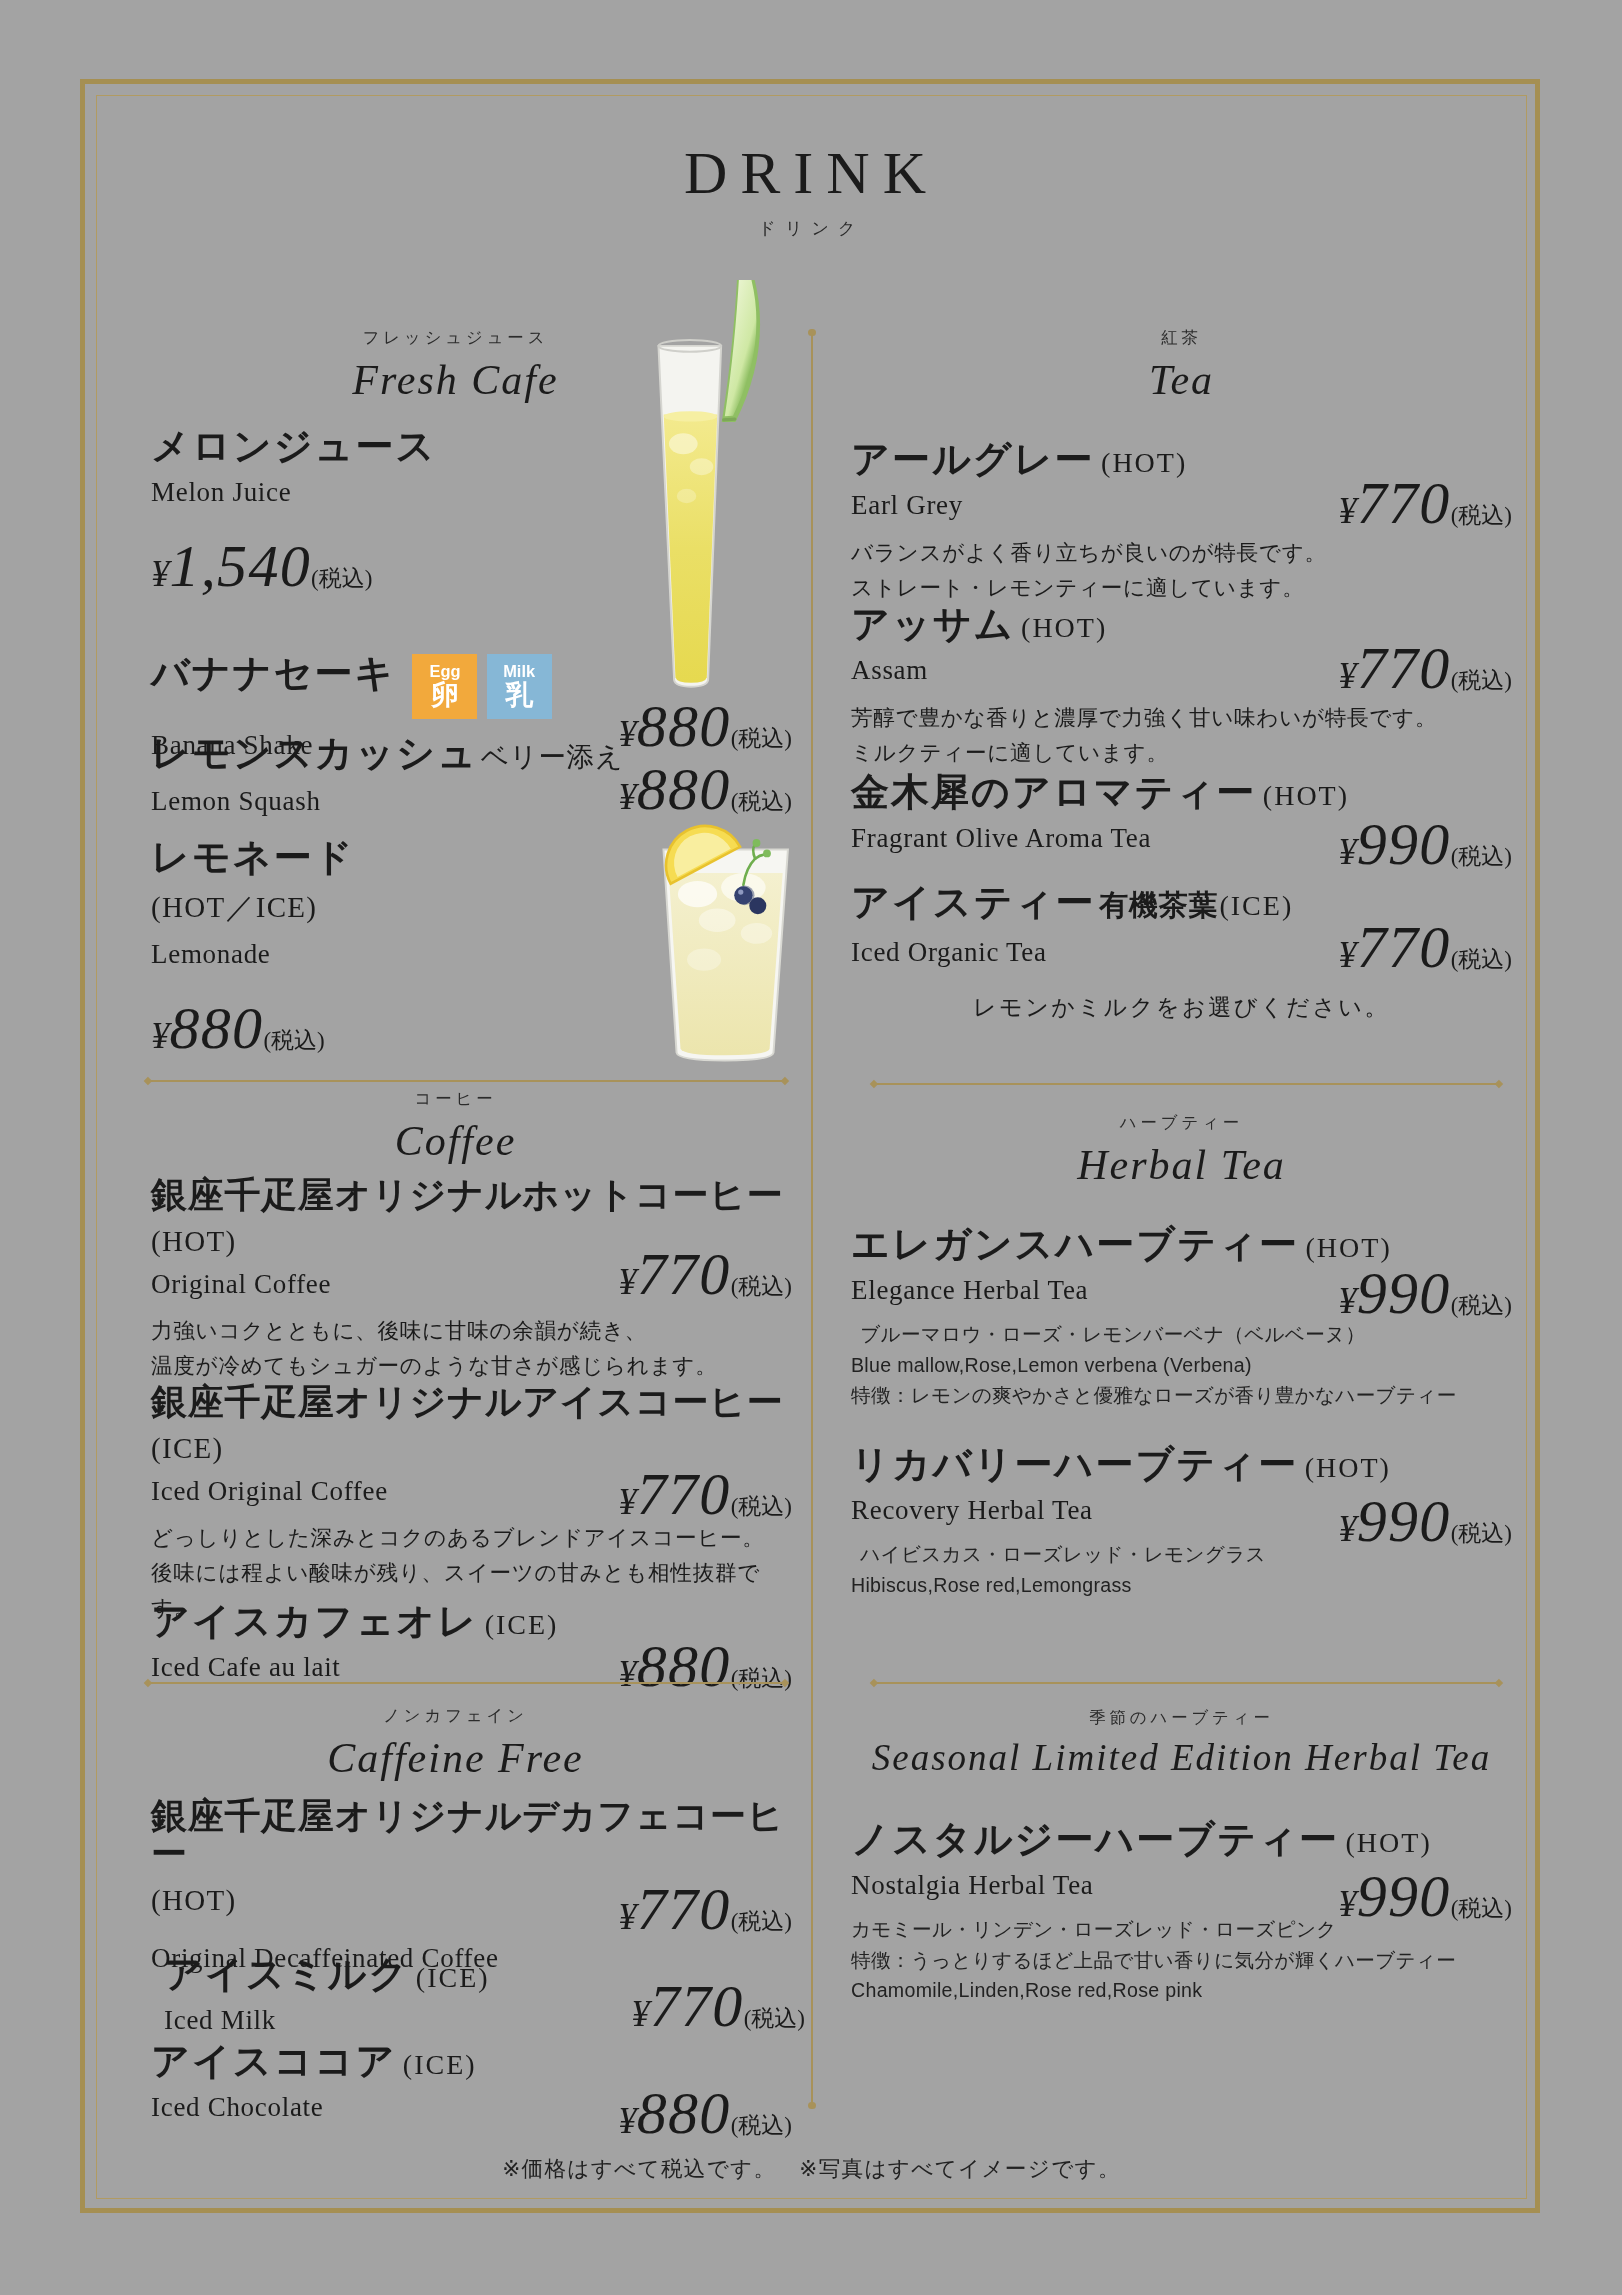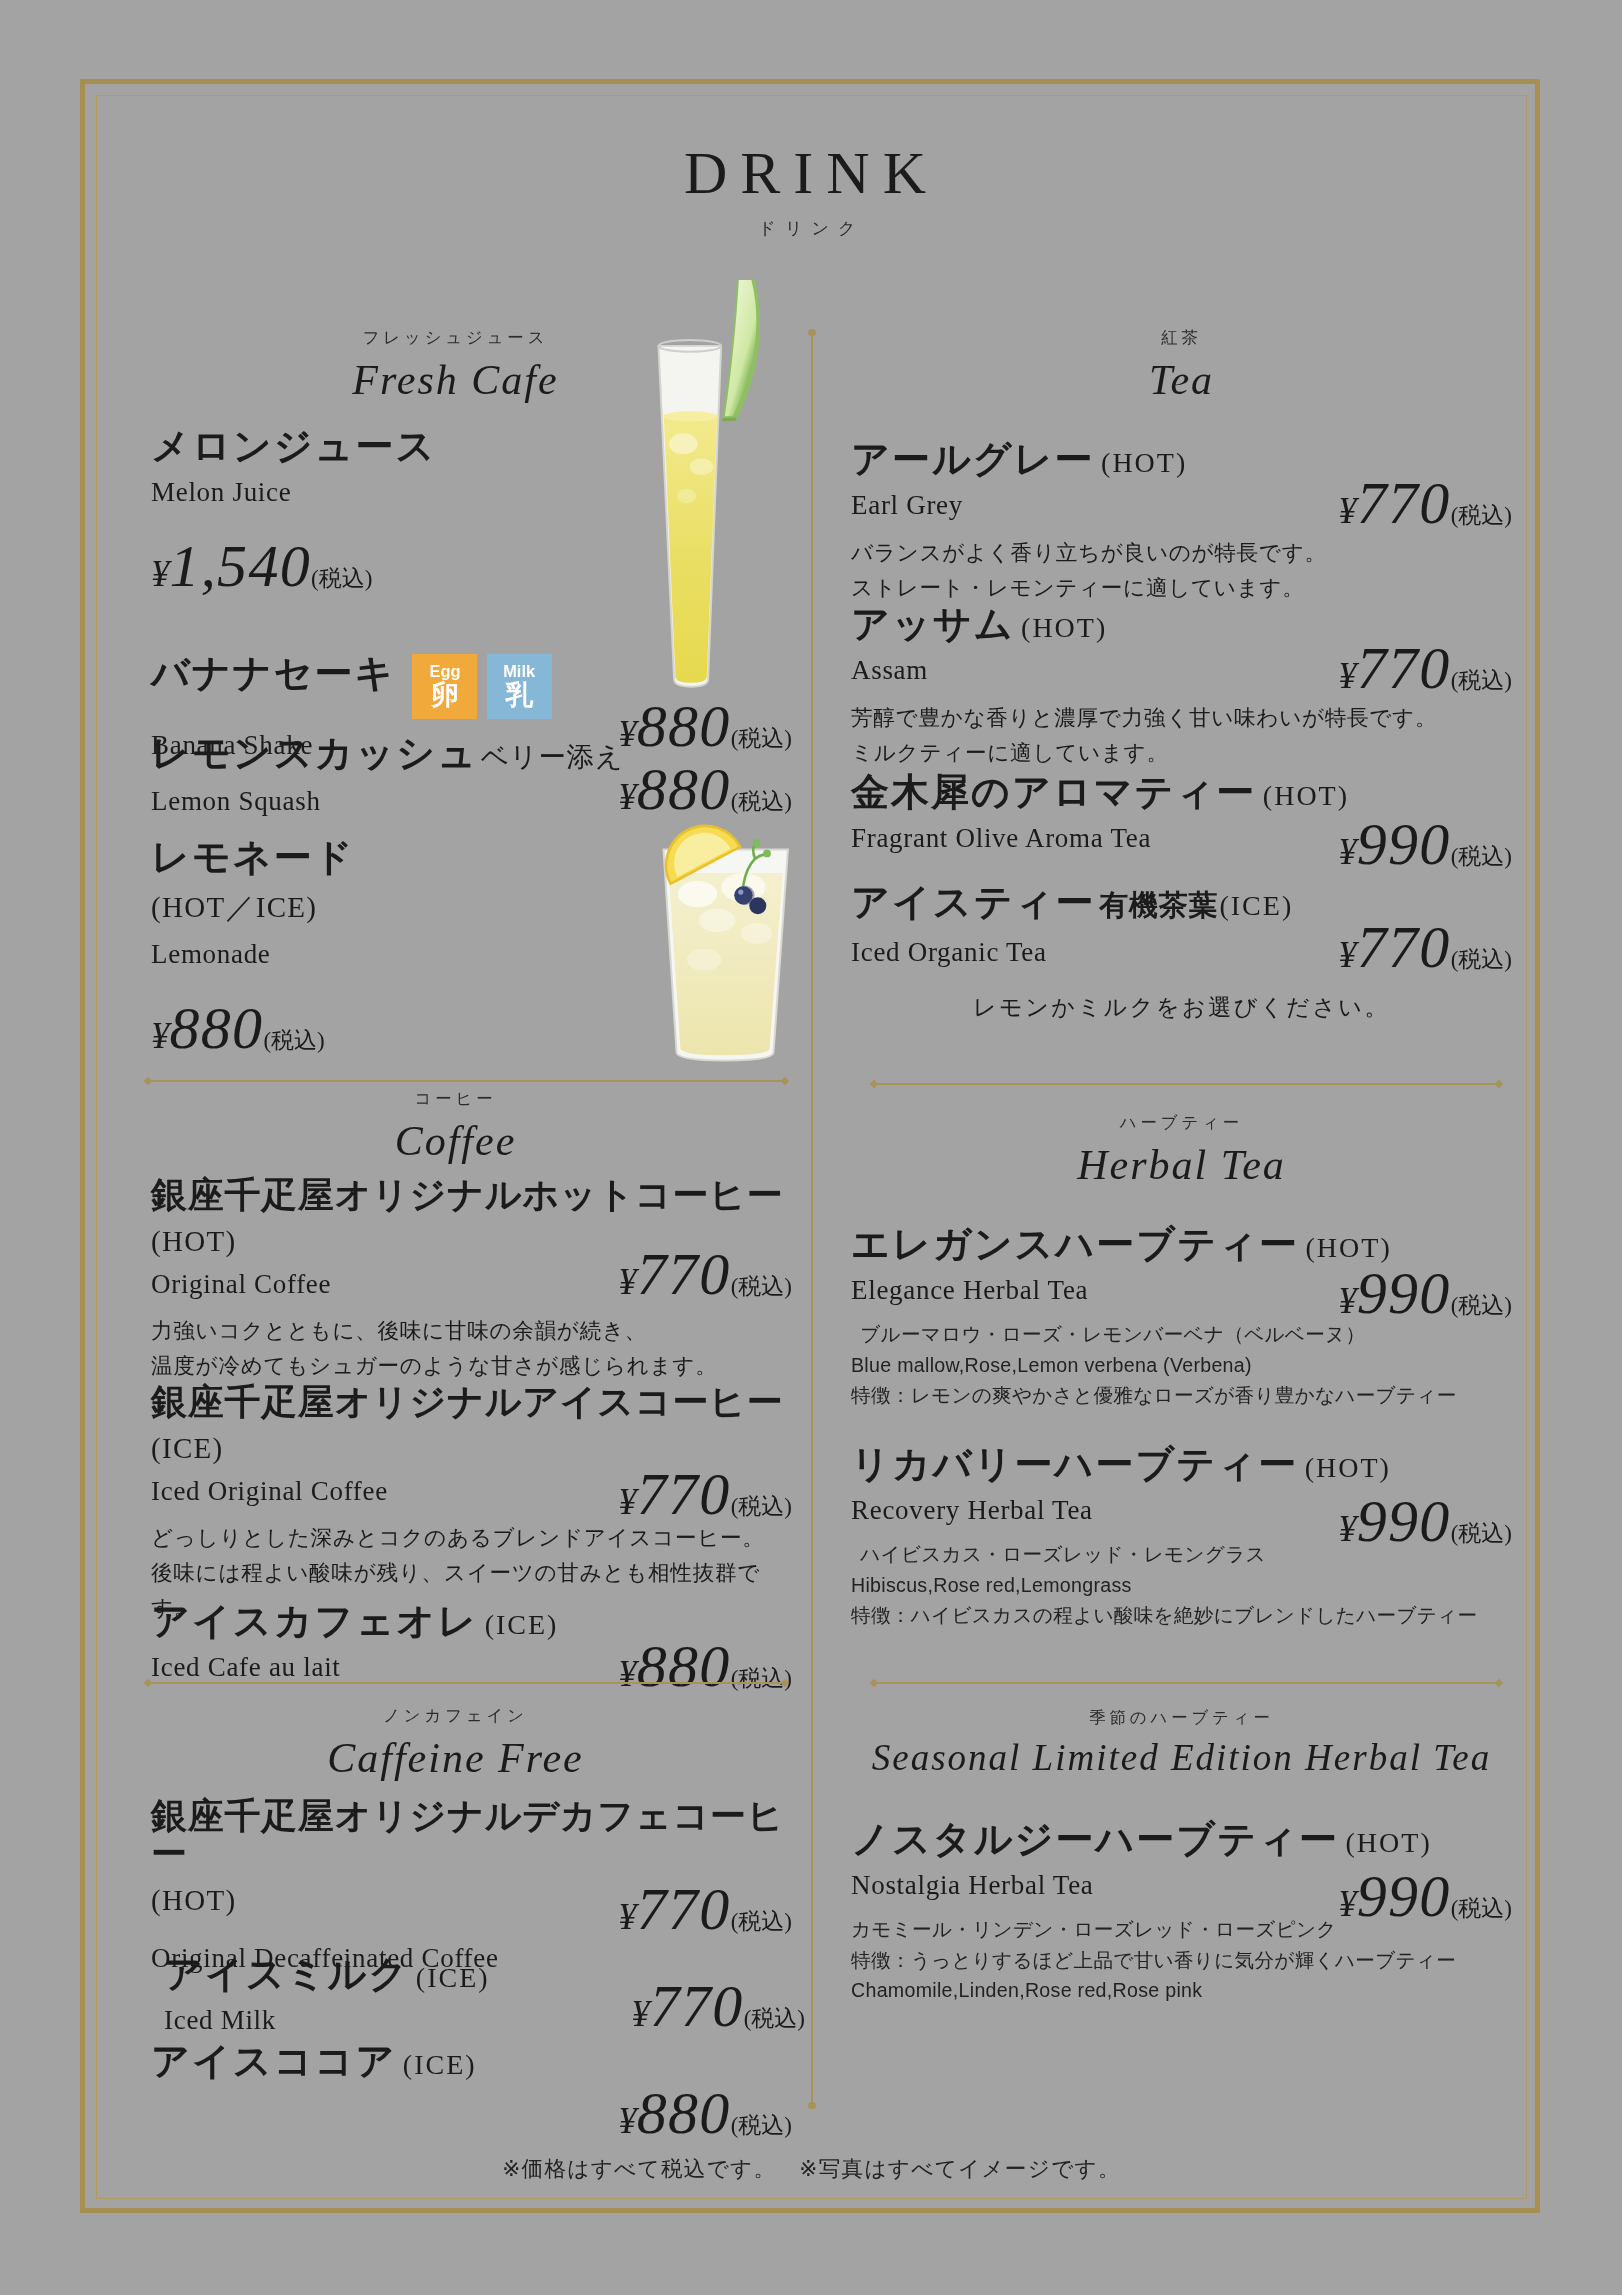--- a/index.html
+++ b/index.html
@@ -312,20 +312,21 @@
     <div class="en">Iced Milk</div>
     <div class="price abs">
       <span class="yen">¥</span><span class="num">770</span><span class="tax">(税込)</span>
     </div>
   </div>
 
   <div class="item" id="item-icedchoco">
     <div>
       <span class="jp-title">アイスココア</span><span class="temp">(ICE)</span>
     </div>
+    <div class="en">Iced Chocolate</div>
     <div class="price abs">
       <span class="yen">¥</span><span class="num">880</span><span class="tax">(税込)</span>
     </div>
   </div>
 
   <div class="sec-head" id="sec-tea-head">
     <div class="jp">紅茶</div>
     <div class="en">Tea</div>
   </div>
 
@@ -405,21 +406,20 @@
     <div>
       <span class="jp-title">リカバリーハーブティー</span><span class="temp">(HOT)</span>
     </div>
     <div class="en">Recovery Herbal Tea</div>
     <div class="price abs">
       <span class="yen">¥</span><span class="num">990</span><span class="tax">(税込)</span>
     </div>
     <div class="desc-sans">
       <span class="row" style="padding-left:9.2px">ハイビスカス・ローズレッド・レモングラス</span>
       <span class="row">Hibiscus,Rose red,Lemongrass</span>
-      <span class="row">特徴：ハイビスカスの程よい酸味を絶妙にブレンドしたハーブティー</span>
     </div>
   </div>
 
   <div class="hdiv" id="div-right-2"></div>
 
   <div class="sec-head" id="sec-seasonal-head">
     <div class="jp">季節のハーブティー</div>
     <div class="en small">Seasonal Limited Edition Herbal Tea</div>
   </div>
 

